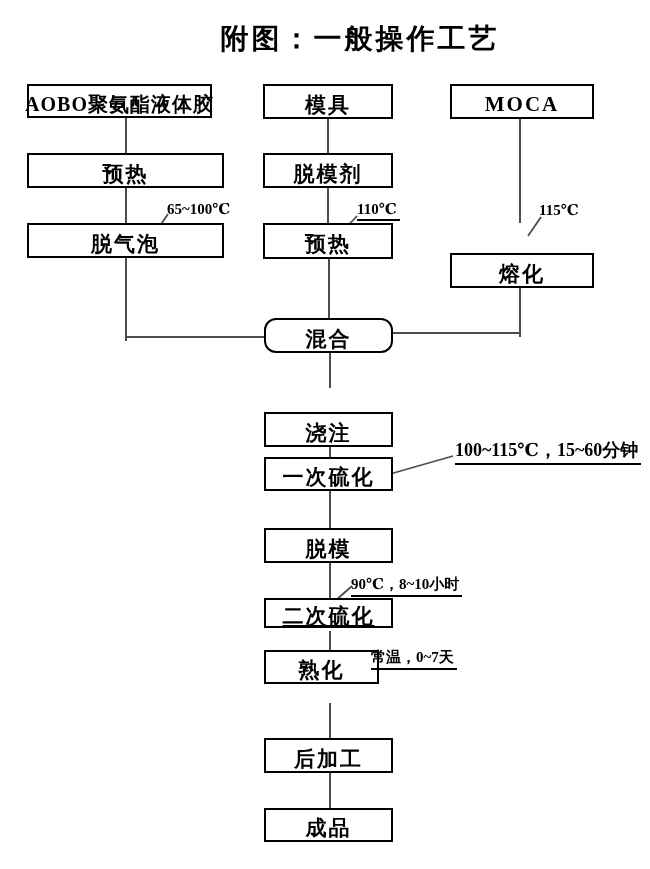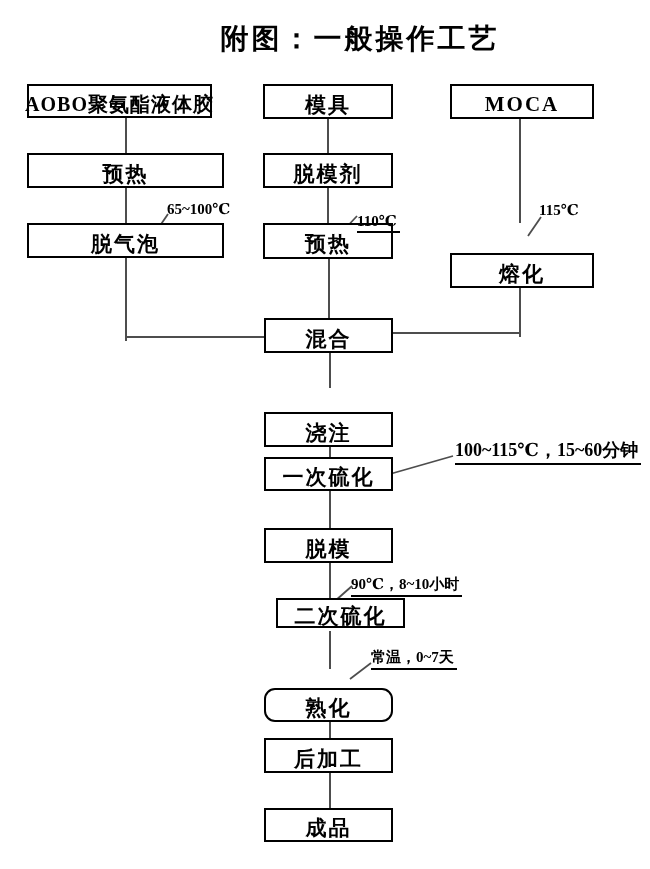--- a/index.html
+++ b/index.html
@@ -24,26 +24,26 @@
   
   .b-aobo        { left:27px;  top:84px;  width:185px; height:34px; font-size:20px; letter-spacing:1px;}
   .b-preheat-l   { left:27px;  top:153px; width:197px; height:35px; }
   .b-degas       { left:27px;  top:223px; width:197px; height:35px; }
   .b-mold        { left:263px; top:84px;  width:130px; height:35px; }
   .b-release     { left:263px; top:153px; width:130px; height:35px; }
   .b-preheat-m   { left:263px; top:223px; width:130px; height:36px; }
   .b-moca        { left:450px; top:84px;  width:144px; height:35px; }
   .b-melt        { left:450px; top:223px; width:144px; height:35px;margin-top:30px; }
   
-  .b-mix         { left:264px; top:318px; width:129px; height:35px; }
+  .b-mix         { left:264px; top:318px; width:129px; height:35px;border-radius:12px; }
   .b-pour        { left:264px; top:388px; width:129px; height:35px;margin-top:24px; }
   .b-cure1       { left:264px; top:457px; width:129px; height:34px; }
   .b-demold      { left:264px; top:528px; width:129px; height:35px; }
-  .b-cure2       { left:276px; top:598px; width:129px; height:30px; }
-  .b-mature      { left:264px; top:688px; width:129px; height:34px;border-radius:11px; }
+  .b-cure2       { left:264px; top:598px; width:129px; height:30px;text-decoration:underline; }
+  .b-mature      { left:264px; top:650px; width:115px; height:34px; }
   .b-post        { left:264px; top:738px; width:129px; height:35px; }
   .b-finished    { left:264px; top:808px; width:129px; height:34px; }
 
   .vline, .hline { position:absolute; background:#4d4d4d; }
   .vline { width:2px; }
   .hline { height:2px; }
 
   .v-l1 { left:125px; top:118px; height:35px; }
   .v-l2 { left:125px; top:188px; height:35px; }
   .v-l3 { left:125px; top:258px; height:83px; }
@@ -63,21 +63,21 @@
   .h-left  { left:125px; top:336px; width:139px; }
   .h-right { left:393px; top:332px; width:128px; }
 
   .leaders { position:absolute; left:0; top:0; }
 
   .ann {
     position:absolute; font-size:15px; white-space:nowrap; letter-spacing:0px;
   }
   .ann.u { border-bottom:2px solid #000; padding:0 3px 1px 0; }
   .a-degas { left:167px; top:200px; }
-  .a-preheatm { left:357px; top:200px;margin-top:12px; }
+  .a-preheatm { left:357px; top:200px; }
   .a-melt { left:539px; top:201px; }
   .a-cure1 { left:455px; top:438px; font-size:18px; }
   .a-cure2 { left:351px; top:575px; }
   .a-mature { left:371px; top:648px; }
 </style>
 </head>
 <body>
 
 <div class="title">附图：一般操作工艺</div>
 

